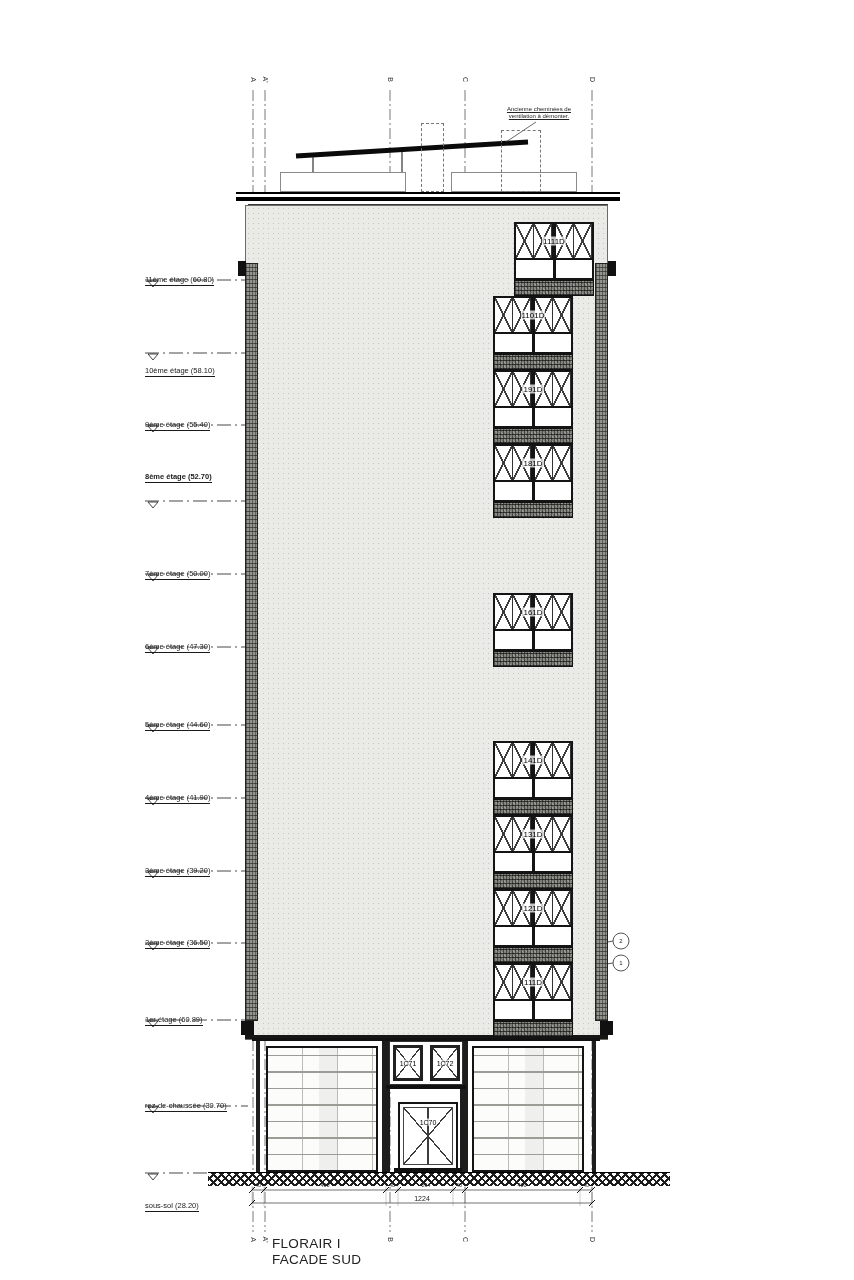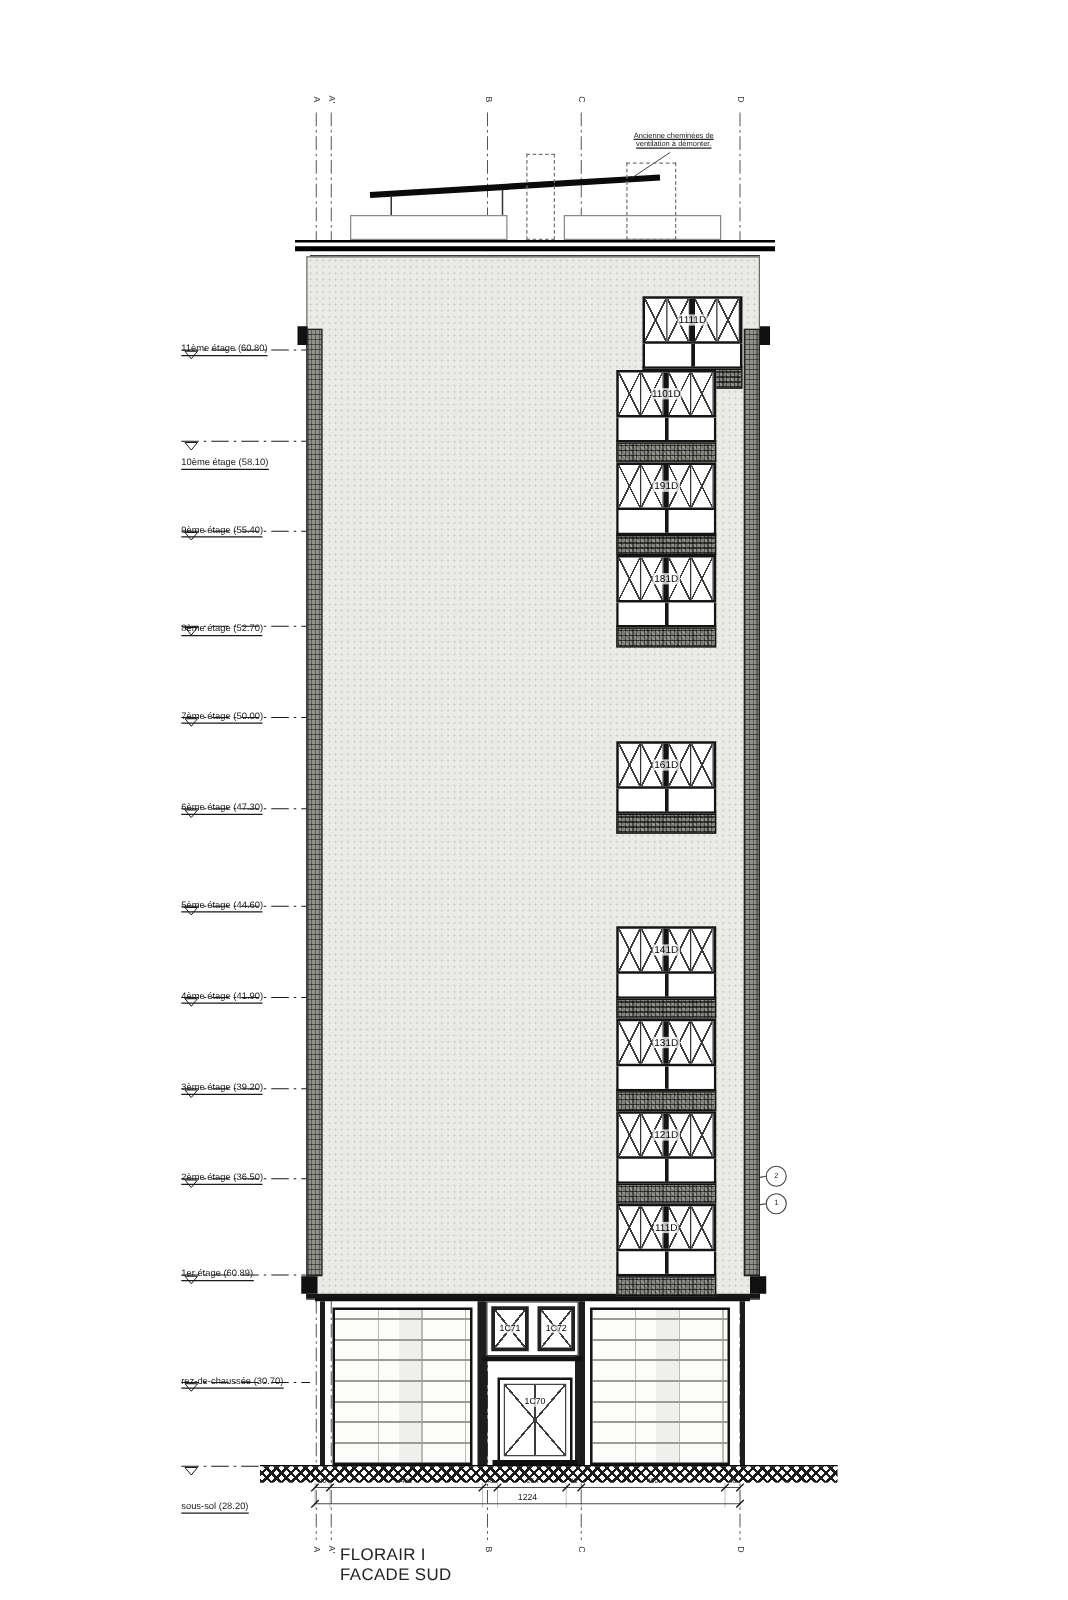--- a/index.html
+++ b/index.html
@@ -234,21 +234,21 @@
 
   <div class="abs tower-body"></div>
   <div class="abs pilaster" style="left:245px;"></div>
   <div class="abs pilaster" style="left:595px;"></div>
   <div class="abs fin" style="left:238px;top:261px;"></div>
   <div class="abs fin" style="left:608px;top:261px;"></div>
   <div class="abs foot" style="left:241px;top:1021px;"></div>
   <div class="abs foot" style="left:600px;top:1021px;"></div>
   <div class="abs body-bottom-edge"></div>
 
-  <div class="abs winmod" style="top:237px;padding-left:21px;">
+  <div class="abs winmod" style="top:222px;padding-left:21px;">
     <div class="win-upper">
         <div class="wpane"></div>
         <div class="wpane"></div>
         <div class="wmid"></div>
         <div class="wpane"></div>
         <div class="wpane"></div>
       <div class="win-label"><span>1111D</span></div>
       </div>
     <div class="win-lower">
         <div class="lpane"></div>
@@ -382,21 +382,21 @@
         <div class="lpane"></div>
         <div class="lmid"></div>
         <div class="lpane"></div>
       </div>
     <div class="spandrel"></div>
   </div>
 
   <div class="abs level" style="top:268px;"><span class="lvl-txt">11ème étage (60.80)</span></div>
   <div class="abs level" style="top:359px;"><span class="lvl-txt">10ème étage (58.10)</span></div>
   <div class="abs level" style="top:413px;"><span class="lvl-txt">9ème étage (55.40)</span></div>
-  <div class="abs level" style="top:492px;"><span class="lvl-txt">8ème étage (52.70)</span></div>
+  <div class="abs level" style="top:465px;font-weight:bold;"><span class="lvl-txt">8ème étage (52.70)</span></div>
   <div class="abs level" style="top:562px;"><span class="lvl-txt">7ème étage (50.00)</span></div>
   <div class="abs level" style="top:635px;"><span class="lvl-txt">6ème étage (47.30)</span></div>
   <div class="abs level" style="top:713px;"><span class="lvl-txt">5ème étage (44.60)</span></div>
   <div class="abs level" style="top:786px;"><span class="lvl-txt">4ème étage (41.90)</span></div>
   <div class="abs level" style="top:859px;"><span class="lvl-txt">3ème étage (39.20)</span></div>
   <div class="abs level" style="top:931px;"><span class="lvl-txt">2ème étage (36.50)</span></div>
   <div class="abs level" style="top:1008px;"><span class="lvl-txt">1er étage (60.89)</span></div>
   <div class="abs level" style="top:1094px;"><span class="lvl-txt">rez-de-chaussée (30.70)</span></div>
   <div class="abs level" style="top:1161px;margin-top:33px;"><span class="lvl-txt">sous-sol (28.20)</span></div>
 

